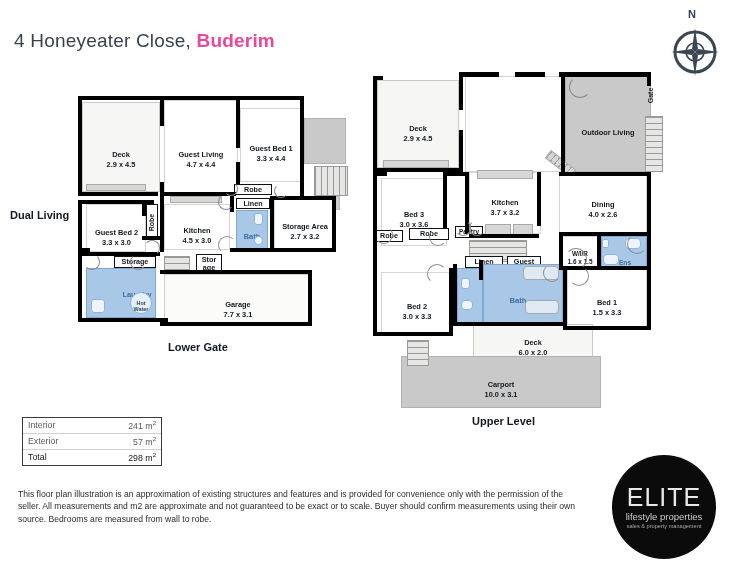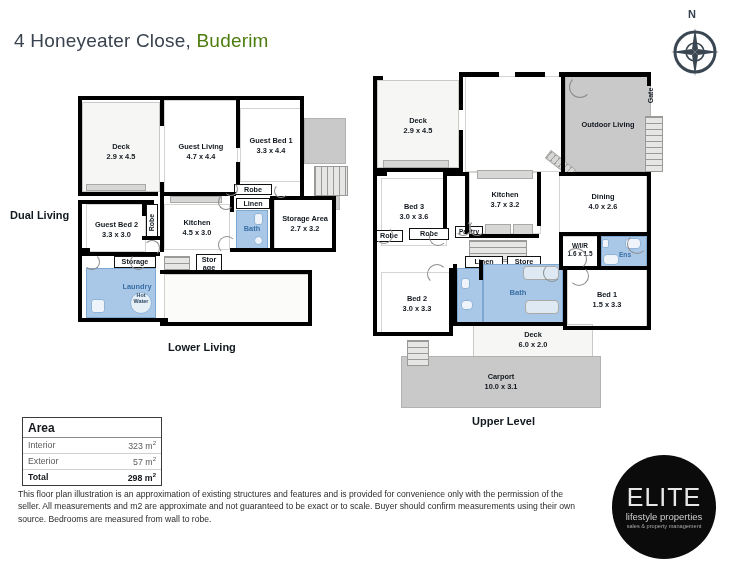--- a/index.html
+++ b/index.html
@@ -5,36 +5,36 @@
   html,body{margin:0;padding:0;}
   body{
     width:750px;height:562px;background:#ffffff;
     font-family:"Liberation Sans", sans-serif;
     color:#1b2430;overflow:hidden;position:relative;
   }
   .abs{position:absolute;}
 
   
   #title{left:14px;top:30px;font-size:19px;letter-spacing:.2px;color:#39434f;white-space:nowrap;}
-  #title .bold{font-weight:normal;color:#4d7c0f;}
+  #title .bold{font-weight:bold;color:#ec4899;}
 
   
   #compass{left:660px;top:8px;width:70px;height:70px;}
   #compass .nlab{position:absolute;left:28px;top:0px;font-size:11px;font-weight:bold;color:#35414e;}
 
   
   .plan{position:absolute;}
   .wall{position:absolute;background:#000;}
   .room{position:absolute;background:#fbfbfa;border:1px solid #cfcfcb;box-sizing:border-box;}
   .roomw{position:absolute;background:#ffffff;border:1px solid #d4d4d0;box-sizing:border-box;}
   .deck{position:absolute;background:#f6f6f4;border:1px solid #c9c9c5;box-sizing:border-box;}
   .grey{position:absolute;background:#c9c9c9;border:1px solid #b2b2b2;box-sizing:border-box;}
   .grey2{position:absolute;background:#cfcfcf;border:1px solid #bdbdbd;box-sizing:border-box;}
   .wet{position:absolute;background:#a9c8e8;border:1px solid #7fa8d0;box-sizing:border-box;}
-  .lbl{position:absolute;font-size:7.4px;font-weight:bold;text-align:center;line-height:9.5px;color:#12181f;white-space:nowrap;}
+  .lbl{position:absolute;font-size:7.4px;font-weight:bold;text-align:center;line-height:9.5px;color:#12181f;white-space:nowrap;margin-top:8px;}
   .lbl.blue{color:#3b6fa5;}
   .tag{position:absolute;background:#ffffff;border:1px solid #111;box-sizing:border-box;
        font-size:7.2px;font-weight:bold;text-align:center;color:#12181f;line-height:1;
        display:flex;align-items:center;justify-content:center;}
   .vtag{position:absolute;background:#ffffff;border:1px solid #111;box-sizing:border-box;
        font-size:7px;font-weight:bold;color:#12181f;display:flex;align-items:center;justify-content:center;}
   .vtag span{transform:rotate(-90deg);white-space:nowrap;}
   .stair{position:absolute;background:#e6e6e4;border:1px solid #9a9a98;box-sizing:border-box;
          background-image:repeating-linear-gradient(to right,#9a9a98 0 1px,transparent 1px 6px);}
   .stairv{position:absolute;background:#e6e6e4;border:1px solid #9a9a98;box-sizing:border-box;
@@ -42,21 +42,21 @@
   .door{position:absolute;border:1px solid #8c8c8c;border-radius:100%;box-sizing:border-box;}
   .fix{position:absolute;background:#d7d7d5;border:1px solid #a9a9a7;box-sizing:border-box;}
   .fixw{position:absolute;background:#eef4fa;border:1px solid #8fb4d8;border-radius:50%;box-sizing:border-box;}
   .levellbl{position:absolute;font-size:11px;font-weight:bold;color:#11181f;}
   .dual{position:absolute;font-size:11px;font-weight:bold;color:#11181f;}
 
   
   #areabox{left:22px;top:417px;width:140px;border:1px solid #3a3a3a;background:#fff;box-sizing:border-box;}
   #areabox .hd{font-size:12px;font-weight:bold;padding:3px 5px 2px 5px;border-bottom:1px solid #8a8a8a;color:#15181c;}
   #areabox .row{display:flex;justify-content:space-between;font-size:8.8px;padding:2px 5px;border-bottom:1px solid #d0d0d0;color:#5a5a5a;}
-  #areabox .row.total{font-weight:bold;color:#15181c;border-bottom:none;}
+  #areabox .row.total{font-weight:normal;color:#15181c;border-bottom:none;}
   #areabox .row .v{font-variant-numeric:tabular-nums;}
   sup{font-size:6px;vertical-align:super;}
 
   
   #disclaimer{left:18px;top:488px;width:560px;font-size:8.6px;line-height:12.4px;color:#2b2b2b;}
 
   
   #logo{left:612px;top:455px;width:104px;height:104px;border-radius:50%;background:#0b0b0b;
         display:flex;flex-direction:column;align-items:center;justify-content:center;}
   #logo .e1{font-size:25px;letter-spacing:1px;color:#e8e8e8;line-height:1;font-family:"Liberation Sans",sans-serif;}
@@ -141,20 +141,23 @@
   <div class="lbl" style="left:50px;top:196px;width:26px;font-size:5.4px;line-height:6px;color:#2c4763;">Hot<br>Water</div>
   <div class="fixw" style="left:13px;top:203px;width:14px;height:14px;border-radius:3px;"></div>
 
   <div class="stairv" style="left:86px;top:160px;width:26px;height:40px;"></div>
 
   <div class="tag" style="left:118px;top:158px;width:26px;height:20px;line-height:8px;flex-direction:column;">
     <span style="white-space:pre-line">Stor age</span>
   </div>
 
   <div class="room" style="left:86px;top:178px;width:148px;height:50px;"></div>
+  <div class="lbl" style="left:110px;top:196px;width:100px;">
+    <span>Garage</span><br><span>7.7 x 3.1</span>
+  </div>
 
   <div class="wall" style="left:0px;top:0px;width:4px;height:100px;"></div>
   <div class="wall" style="left:0px;top:0px;width:86px;height:4px;"></div>
   <div class="wall" style="left:82px;top:0px;width:4px;height:30px;"></div>
   <div class="wall" style="left:82px;top:86px;width:4px;height:20px;"></div>
   <div class="wall" style="left:86px;top:0px;width:140px;height:4px;"></div>
   <div class="wall" style="left:158px;top:4px;width:4px;height:48px;"></div>
   <div class="wall" style="left:158px;top:66px;width:4px;height:22px;"></div>
   <div class="wall" style="left:222px;top:0px;width:4px;height:102px;"></div>
   <div class="wall" style="left:86px;top:96px;width:72px;height:4px;"></div>
@@ -179,21 +182,21 @@
   <div class="door" style="left:66px;top:144px;width:16px;height:16px;border-color:transparent;border-top-color:#8c8c8c;border-right-color:#8c8c8c;"></div>
   <div class="door" style="left:6px;top:158px;width:16px;height:16px;border-color:transparent;border-bottom-color:#8c8c8c;border-right-color:#8c8c8c;"></div>
   <div class="door" style="left:52px;top:158px;width:16px;height:16px;border-color:transparent;border-bottom-color:#8c8c8c;border-left-color:#8c8c8c;"></div>
   <div class="door" style="left:140px;top:140px;width:18px;height:18px;border-color:transparent;border-top-color:#8c8c8c;border-left-color:#8c8c8c;"></div>
   <div class="door" style="left:140px;top:98px;width:16px;height:16px;border-color:transparent;border-bottom-color:#8c8c8c;border-left-color:#8c8c8c;"></div>
   <div class="door" style="left:146px;top:86px;width:14px;height:14px;border-color:transparent;border-bottom-color:#8c8c8c;border-right-color:#8c8c8c;"></div>
   <div class="door" style="left:196px;top:88px;width:14px;height:14px;border-color:transparent;border-bottom-color:#8c8c8c;border-left-color:#8c8c8c;"></div>
 </div>
 
 <div class="dual" style="left:10px;top:209px;">Dual Living</div>
-<div class="levellbl" style="left:168px;top:341px;">Lower Living</div>
+<div class="levellbl" style="left:168px;top:341px;">Lower Gate</div>
 
 <div class="plan" id="upper-plan" style="left:373px;top:68px;width:300px;height:340px;">
 
   <div class="deck" style="left:4px;top:12px;width:82px;height:88px;"></div>
   <div class="fix" style="left:10px;top:92px;width:66px;height:8px;"></div>
   <div class="lbl" style="left:4px;top:48px;width:82px;">
     <span>Deck</span><br><span>2.9 x 4.5</span>
   </div>
 
   <div class="roomw" style="left:92px;top:8px;width:100px;height:96px;"></div>
@@ -222,21 +225,21 @@
   <div class="tag" style="left:82px;top:158px;width:28px;height:12px;font-size:6.4px;">Pantry</div>
   <div class="fix" style="left:112px;top:156px;width:26px;height:12px;"></div>
   <div class="fix" style="left:140px;top:156px;width:20px;height:12px;"></div>
 
   <div class="tag" style="left:2px;top:162px;width:28px;height:12px;">Robe</div>
   <div class="tag" style="left:36px;top:160px;width:40px;height:12px;">Robe</div>
 
   <div class="stairv" style="left:96px;top:172px;width:58px;height:22px;"></div>
 
   <div class="tag" style="left:92px;top:188px;width:38px;height:12px;">Linen</div>
-  <div class="tag" style="left:134px;top:188px;width:34px;height:12px;">Store</div>
+  <div class="tag" style="left:134px;top:188px;width:34px;height:12px;">Guest</div>
 
   <div class="roomw" style="left:186px;top:106px;width:88px;height:62px;"></div>
   <div class="lbl" style="left:186px;top:124px;width:88px;">
     <span>Dining</span><br><span>4.0 x 2.6</span>
   </div>
 
   <div class="roomw" style="left:188px;top:168px;width:38px;height:32px;"></div>
   <div class="lbl" style="left:188px;top:174px;width:38px;font-size:6.4px;line-height:8px;">
     <span>W/I/R</span><br><span>1.6 x 1.5</span>
   </div>
@@ -317,24 +320,23 @@
   <div class="door" style="left:192px;top:180px;width:22px;height:22px;border-color:transparent;border-top-color:#8c8c8c;border-right-color:#8c8c8c;"></div>
   <div class="door" style="left:196px;top:198px;width:20px;height:20px;border-color:transparent;border-bottom-color:#8c8c8c;border-right-color:#8c8c8c;"></div>
   <div class="door" style="left:254px;top:166px;width:20px;height:20px;border-color:transparent;border-bottom-color:#8c8c8c;border-left-color:#8c8c8c;"></div>
   <div class="door" style="left:170px;top:196px;width:18px;height:18px;border-color:transparent;border-bottom-color:#8c8c8c;border-left-color:#8c8c8c;"></div>
   <div class="door" style="left:196px;top:8px;width:22px;height:22px;border-color:transparent;border-bottom-color:#8c8c8c;border-left-color:#8c8c8c;"></div>
 </div>
 
 <div class="levellbl" style="left:472px;top:415px;">Upper Level</div>
 
 <div id="areabox" class="abs">
-  <div class="hd">Area</div>
   <div class="row">
     <span>Interior</span>
-    <span class="v"><span>323 m</span><sup>2</sup></span>
+    <span class="v"><span>241 m</span><sup>2</sup></span>
   </div>
   <div class="row">
     <span>Exterior</span>
     <span class="v"><span>57 m</span><sup>2</sup></span>
   </div>
   <div class="row total">
     <span>Total</span>
     <span class="v"><span>298 m</span><sup>2</sup></span>
   </div>
 </div>

